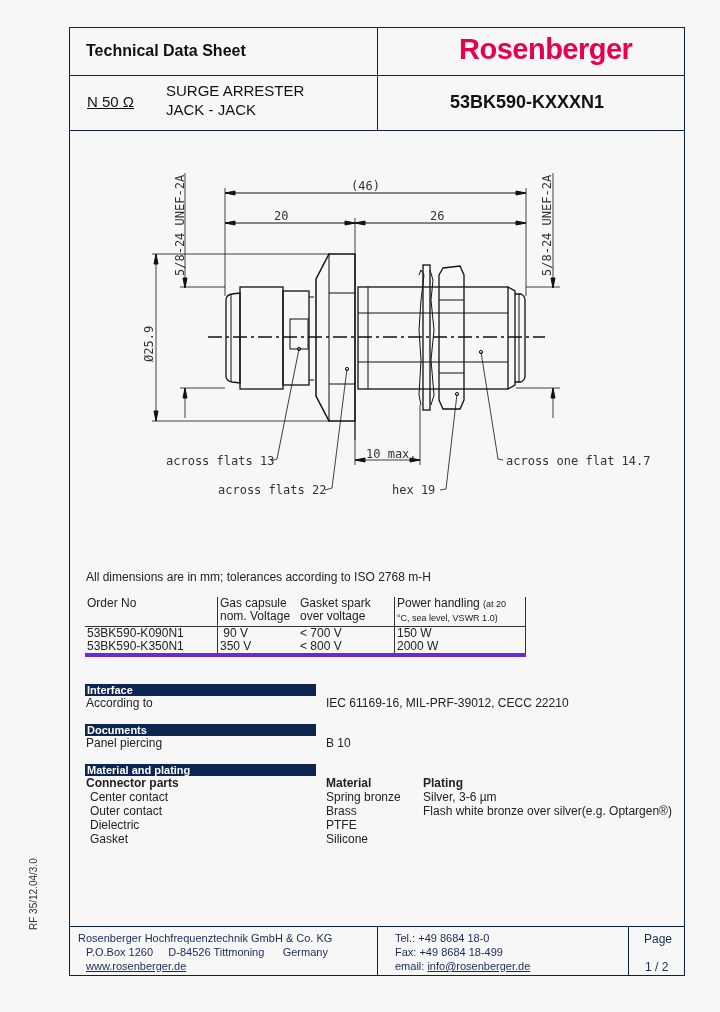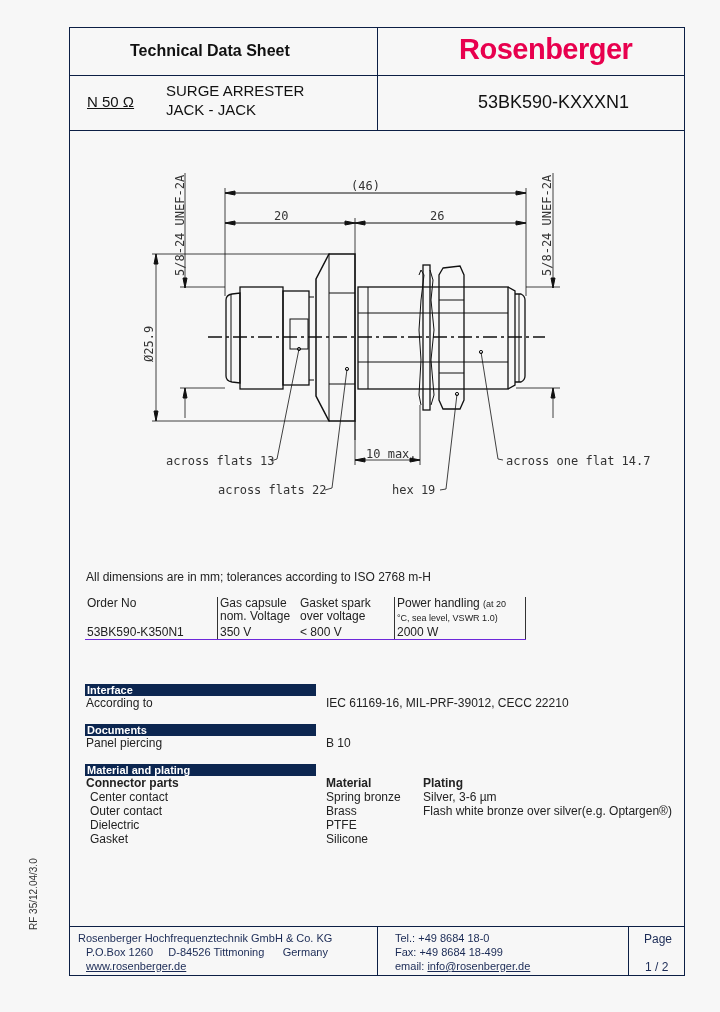--- a/index.html
+++ b/index.html
@@ -7,34 +7,34 @@
     width: 720px; height: 1012px; background: #f7f7f7; position: relative;
     font-family: "Liberation Sans", sans-serif; color: #111; overflow: hidden;
   }
   .frame {
     position: absolute; left: 69px; top: 27px; width: 616px; height: 949px;
     border: 1.5px solid #0c1f45; box-sizing: border-box;
   }
   .hline { position: absolute; height: 0; border-top: 1.5px solid #0c1f45; }
   .vline { position: absolute; width: 0; border-left: 1.5px solid #0c1f45; }
   .abs { position: absolute; white-space: nowrap; }
-  .title { font-weight: bold; font-size: 16px; margin-left: 44px; }
+  .title { font-weight: bold; font-size: 16px; }
   .brand { font-weight: bold; font-size: 29px; color: #e8004e; letter-spacing: -0.5px; }
   .sub { font-size: 15px; }
-  .partno { font-weight: normal; font-size: 18px; margin-left: 28px; }
+  .partno { font-weight: bold; font-size: 18px; }
   .note { font-size: 12px; color: #222; }
   table.orders { position: absolute; left: 85px; top: 597px; border-collapse: collapse; font-size: 12px; color: #222; }
   table.orders td { padding: 0 2px; line-height: 13px; vertical-align: top; }
   table.orders td.c1 { width: 128px; }
   table.orders td.c2 { width: 76px; border-left: 1px solid #333; }
   table.orders td.c3 { width: 92px; }
   table.orders td.c4 { width: 126px; border-left: 1px solid #333; border-right: 1px solid #333; }
   table.orders tr.hdr td { padding-bottom: 1px; }
   table.orders tr.first td { border-top: 1px solid #333; }
-  table.orders tr.last td { border-bottom: 1px solid #6d28d9; }
+  table.orders tr.last td { border-bottom: 4px solid #6d28d9; }
   .small { font-size: 9px; }
   .sec-bar {
     position: absolute; left: 85px; width: 231px; height: 12px; background: #0c2650;
     color: #fff; font-size: 11px; font-weight: bold; line-height: 12px; padding-left: 2px; box-sizing: border-box;
   }
   .row { font-size: 12px; color: #222; }
   .bold { font-weight: bold; }
   .footer-text { font-size: 11px; color: #1a2a55; }
   .link { text-decoration: underline; }
   .vert {
@@ -159,20 +159,26 @@
 <div class="abs note" style="left:86px; top:570px;">All dimensions are in mm; tolerances according to ISO 2768 m-H</div>
 
 <table class="orders">
   <tbody>
       <tr class="hdr">
     <td class="c1">Order No</td>
     <td class="c2"><span>Gas capsule</span><br><span>nom. Voltage</span></td>
     <td class="c3"><span>Gasket spark</span><br><span>over voltage</span></td>
     <td class="c4"><span>Power handling</span> <span class="small">(at 20</span><br><span class="small">°C, sea level, VSWR 1.0)</span></td>
   </tr>
+  <tr class="first">
+    <td class="c1">53BK590-K090N1</td>
+    <td class="c2" style="white-space:pre;"> 90 V</td>
+    <td class="c3">&lt; 700 V</td>
+    <td class="c4">150 W</td>
+  </tr>
   <tr class="last">
     <td class="c1">53BK590-K350N1</td>
     <td class="c2">350 V</td>
     <td class="c3">&lt; 800 V</td>
     <td class="c4">2000 W</td>
   </tr>
 </tbody>
   </table>
 
 <div class="sec-bar" style="top:684px;">Interface</div>

